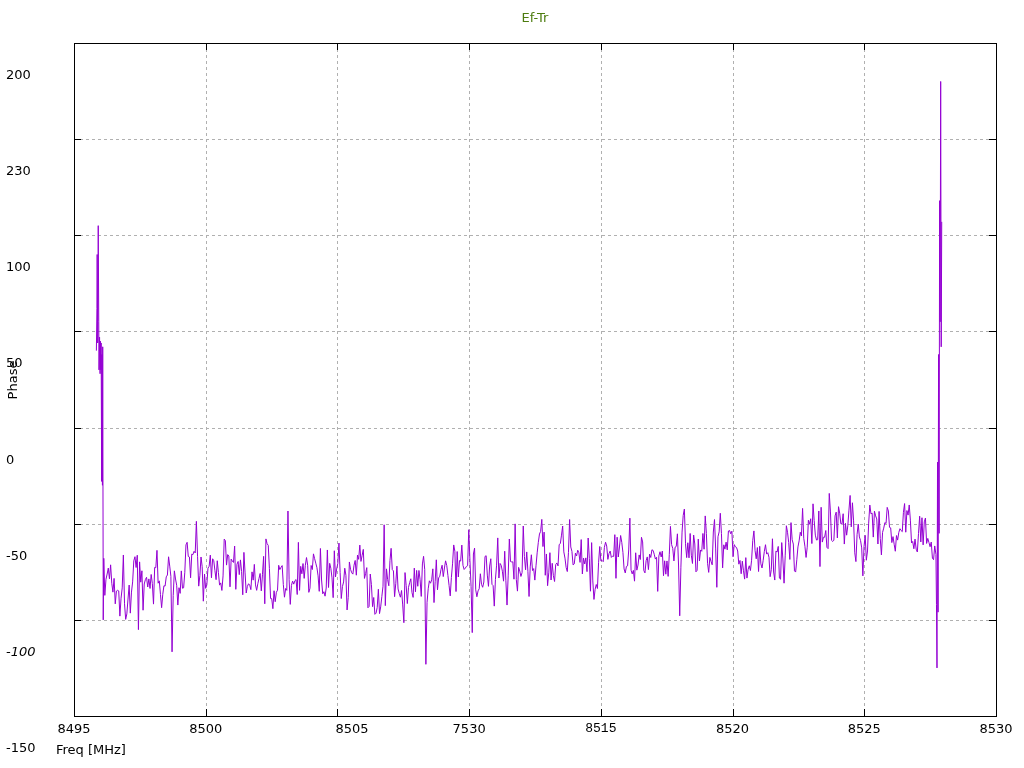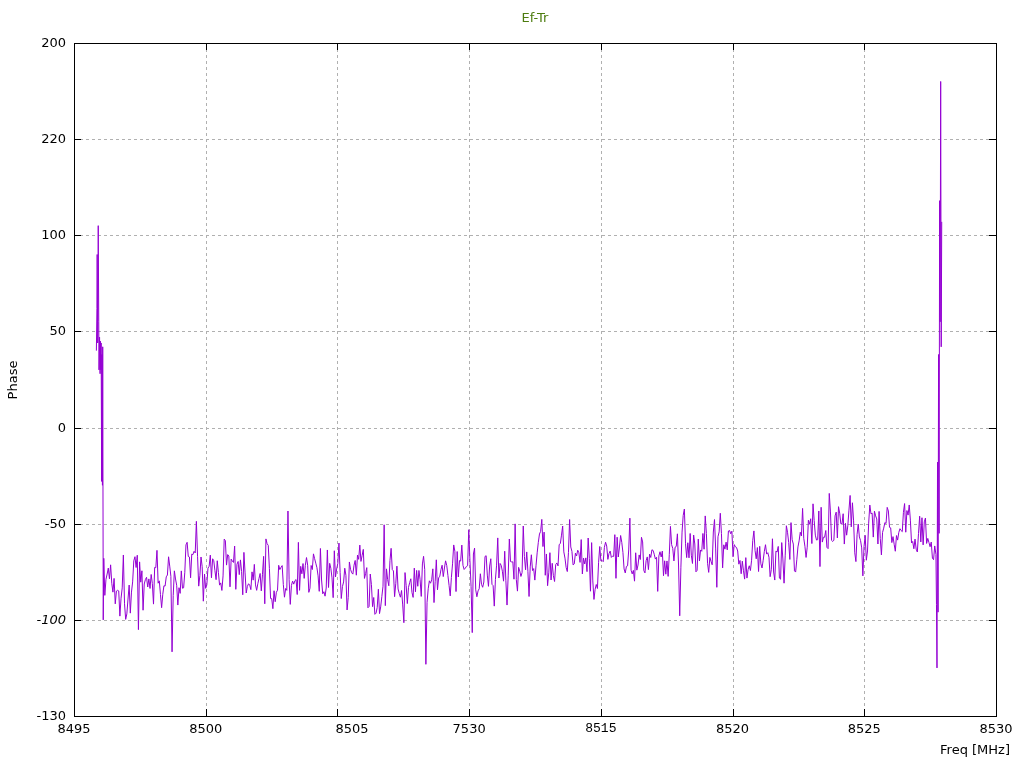--- a/index.html
+++ b/index.html
@@ -16,43 +16,43 @@
     position: absolute;
     left: 74px;
     top: 10px;
     width: 922px;
     text-align: center;
     font-size: 13px;
     color: #4d7c0f;
   }
   .x-axis-label {
     position: absolute;
-    left: 88px;
+    left: 56px;
     top: 742px;
     width: 922px;
-    text-align: right;
+    text-align: left;
     font-size: 13px;
     color: #000000;
   }
   .y-axis-label {
     position: absolute;
     left: 12px;
     top: 380px;
     transform: translate(-50%, -50%) rotate(-90deg);
     white-space: nowrap;
     font-size: 13px;
     color: #000000;
   }
   .tick-label {
     position: absolute;
     font-size: 13px;
     line-height: 14px;
     color: #000000;
   }
-  .tick-label.y { text-align: right; width: 60px; }
+  .tick-label.y { width: 60px; margin-top: 32px; }
   .tick-label.x { text-align: center; width: 64px; }
   svg#plot-svg { position: absolute; left: 0; top: 0; }
 </style>
 </head>
 <body>
 
 <div id="screen">
   <div class="chart-title">Ef-Tr</div>
   <svg id="plot-svg" width="1024" height="768">
       <line x1="206.5" y1="43" x2="206.5" y2="716" stroke="#b0b0b0" stroke-width="1" shape-rendering="crispEdges" stroke-dasharray="3,3"></line>
@@ -97,27 +97,27 @@
       <line x1="74" y1="235.5" x2="81" y2="235.5" stroke="#000000" stroke-width="1" shape-rendering="crispEdges"></line>
       <line x1="996" y1="235.5" x2="989" y2="235.5" stroke="#000000" stroke-width="1" shape-rendering="crispEdges"></line>
       <line x1="74" y1="139.5" x2="81" y2="139.5" stroke="#000000" stroke-width="1" shape-rendering="crispEdges"></line>
       <line x1="996" y1="139.5" x2="989" y2="139.5" stroke="#000000" stroke-width="1" shape-rendering="crispEdges"></line>
       <line x1="74" y1="43.5" x2="81" y2="43.5" stroke="#000000" stroke-width="1" shape-rendering="crispEdges"></line>
       <line x1="996" y1="43.5" x2="989" y2="43.5" stroke="#000000" stroke-width="1" shape-rendering="crispEdges"></line>
       <path d="M96.39,350.66L96.92,308.35L97.18,254.51L97.71,342.97L98.24,225.67L98.76,321.81L99.03,369.89L99.55,337.20L100.08,373.73L100.34,341.04L100.87,369.89L101.13,342.97L101.66,481.41L101.92,354.50L102.45,485.26L102.71,346.81L103.24,619.86L103.77,558.33L104.82,595.36L105.98,579.31L107.14,574.05L108.30,568.08L109.46,578.82L110.62,564.84L111.78,583.28L112.93,592.15L114.09,578.42L115.25,603.85L116.41,591.09L117.57,590.30L118.73,590.95L119.89,616.12L121.05,598.19L122.21,587.90L123.37,554.99L124.53,603.77L125.68,619.37L126.84,613.92L128.00,599.05L129.16,585.06L130.32,613.14L131.48,592.10L132.64,581.90L133.80,560.84L134.96,556.69L136.12,567.51L137.28,555.24L138.43,629.63L139.59,561.88L140.75,582.17L141.91,570.77L143.07,610.22L144.23,584.01L145.39,579.59L146.55,577.31L147.71,587.00L148.87,578.90L150.03,588.48L151.18,574.47L152.34,583.56L153.50,604.10L154.66,567.46L155.82,567.69L156.98,550.35L158.14,583.19L159.30,580.87L160.46,594.39L161.62,607.70L162.78,594.27L163.93,585.81L165.09,586.04L166.25,576.85L167.41,575.00L168.57,556.79L169.73,566.12L170.89,576.28L172.05,651.83L173.21,595.43L174.37,570.84L175.53,578.98L176.68,585.28L177.84,605.06L179.00,587.71L180.16,593.37L181.32,570.90L182.48,588.25L183.64,587.81L184.80,572.26L185.96,544.90L187.12,542.32L188.28,556.36L189.43,556.99L190.59,577.77L191.75,554.14L192.91,554.65L194.07,551.31L195.23,552.96L196.39,521.35L197.55,556.27L198.71,586.13L199.87,575.64L201.03,556.99L202.18,566.73L203.34,601.19L204.50,573.99L205.66,588.39L206.82,584.89L207.98,568.20L209.14,566.30L210.30,555.12L211.46,577.77L212.62,558.78L213.78,560.71L214.93,570.67L216.09,579.66L217.25,560.75L218.41,572.60L219.57,585.11L220.73,582.88L221.89,590.45L223.05,575.91L224.21,539.09L225.37,540.60L226.53,565.10L227.68,554.59L228.84,556.00L230.00,586.84L231.16,559.08L232.32,561.14L233.48,562.45L234.64,546.08L235.80,589.32L236.96,564.23L238.12,561.46L239.28,574.64L240.43,559.90L241.59,571.65L242.75,594.78L243.91,552.38L245.07,572.90L246.23,592.99L247.39,586.31L248.55,583.74L249.71,585.15L250.87,589.62L252.03,571.86L253.18,580.15L254.34,564.39L255.50,584.92L256.66,590.34L257.82,583.73L258.98,578.53L260.14,573.47L261.30,590.88L262.46,574.76L263.62,556.37L264.77,603.79L265.93,538.91L267.09,543.65L268.25,545.40L269.41,568.66L270.57,598.48L271.73,598.60L272.89,608.68L274.05,590.75L275.21,601.69L276.37,592.25L277.52,590.18L278.68,565.31L279.84,569.59L281.00,567.29L282.16,565.60L283.32,584.48L284.48,597.19L285.64,588.48L286.80,590.34L287.96,511.01L289.12,579.77L290.27,604.36L291.43,585.43L292.59,581.09L293.75,584.14L294.91,580.67L296.07,579.55L297.23,594.51L298.39,542.36L299.55,590.34L300.71,566.34L301.87,573.79L303.02,563.54L304.18,578.38L305.34,565.32L306.50,557.56L307.66,565.19L308.82,592.35L309.98,588.17L311.14,565.49L312.30,569.56L313.46,553.87L314.62,558.67L315.77,563.19L316.93,567.68L318.09,575.87L319.25,591.33L320.41,548.47L321.57,580.01L322.73,593.75L323.89,591.73L325.05,596.17L326.21,588.01L327.37,549.98L328.52,587.49L329.68,563.33L330.84,568.24L332.00,577.88L333.16,597.64L334.32,550.75L335.48,577.01L336.64,569.08L337.80,563.49L338.96,543.05L340.12,572.31L341.27,598.52L342.43,586.64L343.59,581.95L344.75,568.22L345.91,575.29L347.07,609.95L348.23,597.55L349.39,561.98L350.55,569.36L351.71,572.77L352.87,574.12L354.02,565.24L355.18,560.48L356.34,575.21L357.50,555.04L358.66,559.33L359.82,545.09L360.98,561.42L362.14,555.36L363.30,549.38L364.46,578.42L365.62,573.53L366.77,567.63L367.93,607.75L369.09,606.47L370.25,574.04L371.41,584.51L372.57,606.64L373.73,597.51L374.89,614.34L376.05,613.15L377.21,607.44L378.37,589.26L379.52,613.60L380.68,606.90L381.84,596.61L383.00,586.23L384.16,524.82L385.32,605.64L386.48,568.86L387.64,579.50L388.80,585.78L389.96,560.57L391.12,548.32L392.27,569.61L393.43,570.90L394.59,596.66L395.75,583.75L396.91,566.13L398.07,588.97L399.23,593.38L400.39,597.20L401.55,590.51L402.71,604.93L403.87,622.71L405.02,572.59L406.18,585.49L407.34,603.55L408.50,587.34L409.66,582.64L410.82,578.78L411.98,592.52L413.14,597.40L414.30,568.12L415.46,591.74L416.62,570.41L417.77,586.27L418.93,570.45L420.09,579.56L421.25,596.42L422.41,563.93L423.57,556.32L424.73,569.61L425.89,664.31L427.05,602.33L428.21,588.74L429.37,580.80L430.52,583.21L431.68,579.83L432.84,568.83L434.00,602.57L435.16,581.72L436.32,559.82L437.48,589.79L438.64,577.91L439.80,576.21L440.96,569.64L442.12,565.21L443.27,576.59L444.43,567.96L445.59,560.83L446.75,565.54L447.91,575.46L449.07,585.41L450.23,595.91L451.39,577.53L452.55,563.80L453.71,544.95L454.87,551.21L456.02,591.55L457.18,551.54L458.34,576.98L459.50,560.56L460.66,561.09L461.82,545.08L462.98,565.34L464.14,569.47L465.30,568.14L466.46,566.41L467.61,565.68L468.77,529.71L469.93,560.37L471.09,586.77L472.25,632.61L473.41,553.99L474.57,548.11L475.73,589.84L476.89,596.76L478.05,590.90L479.21,588.72L480.36,573.78L481.52,584.41L482.68,587.28L483.84,582.01L485.00,556.43L486.16,555.78L487.32,575.08L488.48,586.34L489.64,566.04L490.80,558.74L491.96,584.32L493.11,585.62L494.27,606.11L495.43,579.47L496.59,565.17L497.75,537.91L498.91,578.02L500.07,563.44L501.23,565.40L502.39,571.26L503.55,581.17L504.71,551.22L505.86,580.67L507.02,605.06L508.18,575.88L509.34,538.99L510.50,561.57L511.66,561.90L512.82,561.86L513.98,579.19L515.14,523.89L516.30,579.62L517.46,591.12L518.61,567.35L519.77,571.11L520.93,576.44L522.09,572.56L523.25,526.01L524.41,556.61L525.57,569.80L526.73,551.94L527.89,571.23L529.05,596.49L530.21,566.90L531.36,554.78L532.52,570.54L533.68,568.60L534.84,580.10L536.00,565.81L537.16,552.83L538.32,542.34L539.48,534.02L540.64,531.39L541.80,519.38L542.96,546.56L544.11,532.11L545.27,575.28L546.43,553.97L547.59,585.69L548.75,572.84L549.91,552.70L551.07,580.01L552.23,563.31L553.39,575.68L554.55,581.49L555.71,564.58L556.86,562.96L558.02,565.92L559.18,544.59L560.34,543.59L561.50,535.16L562.66,526.01L563.82,551.89L564.98,558.11L566.14,567.48L567.30,571.56L568.46,552.53L569.61,519.52L570.77,546.98L571.93,551.38L573.09,564.92L574.25,563.90L575.41,553.17L576.57,556.00L577.73,550.22L578.89,552.71L580.05,562.40L581.21,539.58L582.36,573.95L583.52,558.03L584.68,563.96L585.84,557.88L587.00,571.64L588.16,538.00L589.32,558.39L590.48,591.21L591.64,542.64L592.80,580.92L593.96,599.43L595.11,589.37L596.27,584.50L597.43,588.50L598.59,562.31L599.75,546.51L600.91,560.94L602.07,560.46L603.23,561.64L604.39,547.39L605.55,542.21L606.71,546.07L607.86,559.37L609.02,553.46L610.18,551.09L611.34,557.42L612.50,556.17L613.66,556.40L614.82,534.67L615.98,578.34L617.14,537.20L618.30,557.01L619.46,546.96L620.61,535.50L621.77,542.38L622.93,552.38L624.09,568.95L625.25,572.95L626.41,566.41L627.57,565.84L628.73,549.97L629.89,518.16L631.05,570.20L632.21,573.89L633.36,570.38L634.52,581.17L635.68,552.79L636.84,570.15L638.00,565.05L639.16,554.93L640.32,559.49L641.48,537.31L642.64,541.91L643.80,570.50L644.96,572.88L646.11,560.69L647.27,556.92L648.43,569.59L649.59,554.11L650.75,557.49L651.91,549.82L653.07,550.39L654.23,554.25L655.39,559.07L656.55,557.30L657.71,591.39L658.86,555.98L660.02,551.74L661.18,556.98L662.34,551.08L663.50,575.69L664.66,560.81L665.82,574.19L666.98,560.94L668.14,576.38L669.30,554.31L670.45,526.41L671.61,544.66L672.77,548.52L673.93,560.94L675.09,547.21L676.25,546.41L677.41,533.82L678.57,565.99L679.73,615.80L680.89,567.80L682.05,532.12L683.20,515.46L684.36,509.04L685.52,543.75L686.68,557.59L687.84,542.76L689.00,557.84L690.16,533.48L691.32,555.20L692.48,563.48L693.64,535.02L694.80,543.99L695.95,571.80L697.11,570.33L698.27,539.12L699.43,560.98L700.59,549.96L701.75,551.29L702.91,533.48L704.07,549.24L705.23,515.91L706.39,533.41L707.55,563.28L708.70,572.38L709.86,557.42L711.02,561.36L712.18,564.79L713.34,532.01L714.50,519.53L715.66,548.93L716.82,587.30L717.98,536.77L719.14,531.89L720.30,513.26L721.45,533.46L722.61,567.88L723.77,544.84L724.93,549.17L726.09,542.14L727.25,549.85L728.41,531.01L729.57,530.46L730.73,533.78L731.89,531.19L733.05,556.76L734.20,544.57L735.36,546.80L736.52,547.48L737.68,550.99L738.84,564.16L740.00,560.45L741.16,573.76L742.32,561.20L743.48,570.75L744.64,579.11L745.80,557.63L746.95,578.08L748.11,569.46L749.27,565.77L750.43,570.56L751.59,560.22L752.75,540.39L753.91,530.91L755.07,550.66L756.23,558.81L757.39,547.56L758.55,571.51L759.70,546.32L760.86,563.83L762.02,567.99L763.18,560.31L764.34,551.34L765.50,544.71L766.66,554.08L767.82,552.69L768.98,557.27L770.14,576.69L771.30,569.74L772.45,538.77L773.61,572.03L774.77,580.05L775.93,551.11L777.09,552.03L778.25,546.43L779.41,578.17L780.57,579.21L781.73,542.60L782.89,558.98L784.05,583.18L785.20,555.86L786.36,525.74L787.52,532.28L788.68,542.50L789.84,559.45L791.00,522.63L792.16,539.75L793.32,544.04L794.48,570.87L795.64,572.06L796.80,559.77L797.95,546.95L799.11,540.90L800.27,532.25L801.43,536.03L802.59,508.40L803.75,538.30L804.91,546.27L806.07,557.45L807.23,547.25L808.39,520.20L809.55,524.25L810.70,518.74L811.86,543.56L813.02,503.83L814.18,520.56L815.34,535.14L816.50,540.05L817.66,539.69L818.82,510.98L819.98,566.58L821.14,507.28L822.30,542.09L823.45,537.25L824.61,537.26L825.77,530.52L826.93,547.35L828.09,548.60L829.25,493.42L830.41,511.07L831.57,540.39L832.73,541.48L833.89,540.15L835.05,515.90L836.20,512.14L837.36,537.94L838.52,506.70L839.68,513.13L840.84,523.75L842.00,523.97L843.16,513.74L844.32,544.06L845.48,523.35L846.64,535.18L847.80,525.83L848.95,510.17L850.11,495.45L851.27,526.83L852.43,502.77L853.59,520.85L854.75,552.82L855.91,561.60L857.07,534.52L858.23,524.07L859.39,536.94L860.55,540.56L861.70,547.88L862.86,575.86L864.02,546.61L865.18,535.30L866.34,560.24L867.50,550.97L868.66,523.18L869.82,505.06L870.98,513.85L872.14,513.14L873.29,537.10L874.45,511.21L875.61,515.82L876.77,518.99L877.93,544.00L879.09,511.42L880.25,538.49L881.41,554.93L882.57,532.37L883.73,528.13L884.89,522.58L886.04,523.52L887.20,507.37L888.36,511.00L889.52,527.37L890.68,527.86L891.84,542.59L893.00,536.61L894.16,544.26L895.32,551.24L896.48,535.54L897.64,540.10L898.79,532.47L899.95,528.71L901.11,530.52L902.27,531.66L903.43,512.33L904.59,503.57L905.75,532.21L906.91,510.55L908.07,515.08L909.23,504.96L910.39,520.14L911.54,542.94L912.70,541.48L913.86,548.76L915.02,539.08L916.18,549.22L917.34,551.99L918.50,533.47L919.66,516.20L920.82,541.94L921.98,517.74L923.14,544.86L924.29,521.86L925.45,518.04L926.61,543.45L927.77,538.38L928.93,542.44L930.09,546.73L931.25,542.07L932.41,558.08L933.57,559.71L934.73,545.94L935.94,554.48L936.47,604.47L936.99,667.93L937.52,462.18L938.05,612.17L938.57,354.50L939.10,533.33L939.63,200.67L940.15,321.81L940.68,81.46L941.21,346.81L941.73,221.83" fill="none" stroke="#9400d3" stroke-width="1"></path>
     </svg>
   <div class="x-axis-label">Freq [MHz]</div>
   <div class="y-axis-label">Phase</div>
-<div class="tick-label y" style="left: 6px; top: 709px;">-130</div>
+<div class="tick-label y" style="left: 6px; top: 709px;">-150</div>
     <div class="tick-label y" style="left: 6px; top: 612.857px; font-style: italic;">-100</div>
     <div class="tick-label y" style="left: 6px; top: 516.714px;">-50</div>
     <div class="tick-label y" style="left: 6px; top: 420.571px;">0</div>
     <div class="tick-label y" style="left: 6px; top: 324.429px;">50</div>
     <div class="tick-label y" style="left: 6px; top: 228.286px;">100</div>
-    <div class="tick-label y" style="left: 6px; top: 132.143px;">220</div>
+    <div class="tick-label y" style="left: 6px; top: 132.143px;">230</div>
     <div class="tick-label y" style="left: 6px; top: 36px;">200</div>
     <div class="tick-label x" style="left: 42px; top: 722px;">8495</div>
     <div class="tick-label x" style="left: 173.714px; top: 722px;">8500</div>
     <div class="tick-label x" style="left: 320px; top: 722px;">8505</div>
     <div class="tick-label x" style="left: 437.143px; top: 722px;">7530</div>
     <div class="tick-label x" style="left: 568.857px; top: 722px; font-family: Liberation Mono, monospace;">8515</div>
     <div class="tick-label x" style="left: 700.571px; top: 722px;">8520</div>
     <div class="tick-label x" style="left: 832.286px; top: 722px;">8525</div>
     <div class="tick-label x" style="left: 964px; top: 722px;">8530</div>
   </div>

